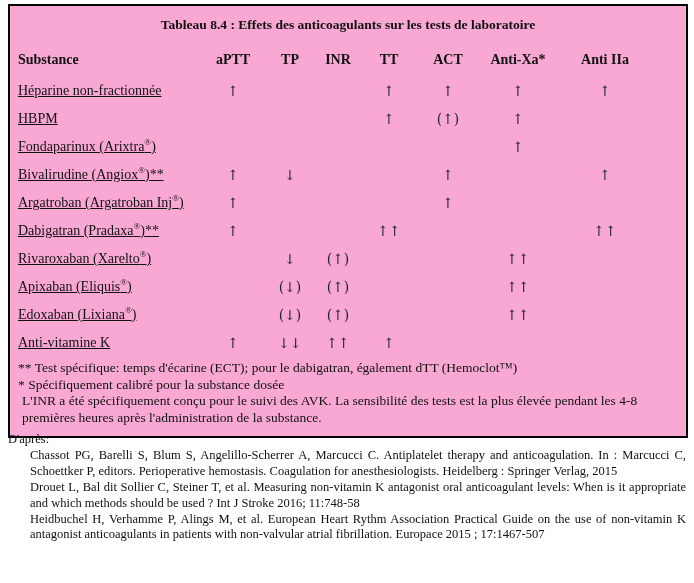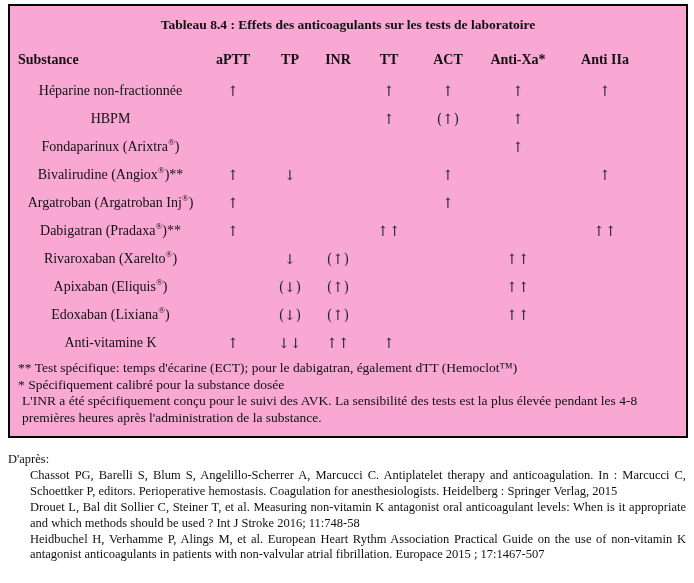--- a/index.html
+++ b/index.html
@@ -44,42 +44,42 @@
   }
   table.effects th.sub-col { text-align: left; }
   table.effects td {
     height: 28px;
     font-size: 14px;
     vertical-align: middle;
     text-align: center;
     padding: 0;
     white-space: nowrap;
   }
-  table.effects td.sub { text-align: center; }
+  table.effects td.sub { text-align: left; text-decoration: underline; }
   td.eff {
     font-family: "DejaVu Serif", "DejaVu Sans", serif;
     font-size: 14px;
     color: #23233c;
     letter-spacing: 0px;
   }
   sup.reg {
     font-size: 9px;
     line-height: 0;
     vertical-align: super;
   }
   .footnotes {
     margin-top: 3px;
     font-size: 13.5px;
     line-height: 16.5px;
   }
   .footnote { margin: 0; }
   .footnote.fn3 { padding-left: 4px; }
   .references {
     position: absolute;
-    left: 8px; top: 452px;
+    left: 8px; top: 432px;
     width: 678px;
     font-size: 12.5px;
     line-height: 15.9px;
   }
   .ref-label { margin: 0; }
   .ref-item {
     margin: 0;
     padding-left: 22px;
     text-align: justify;
   }

